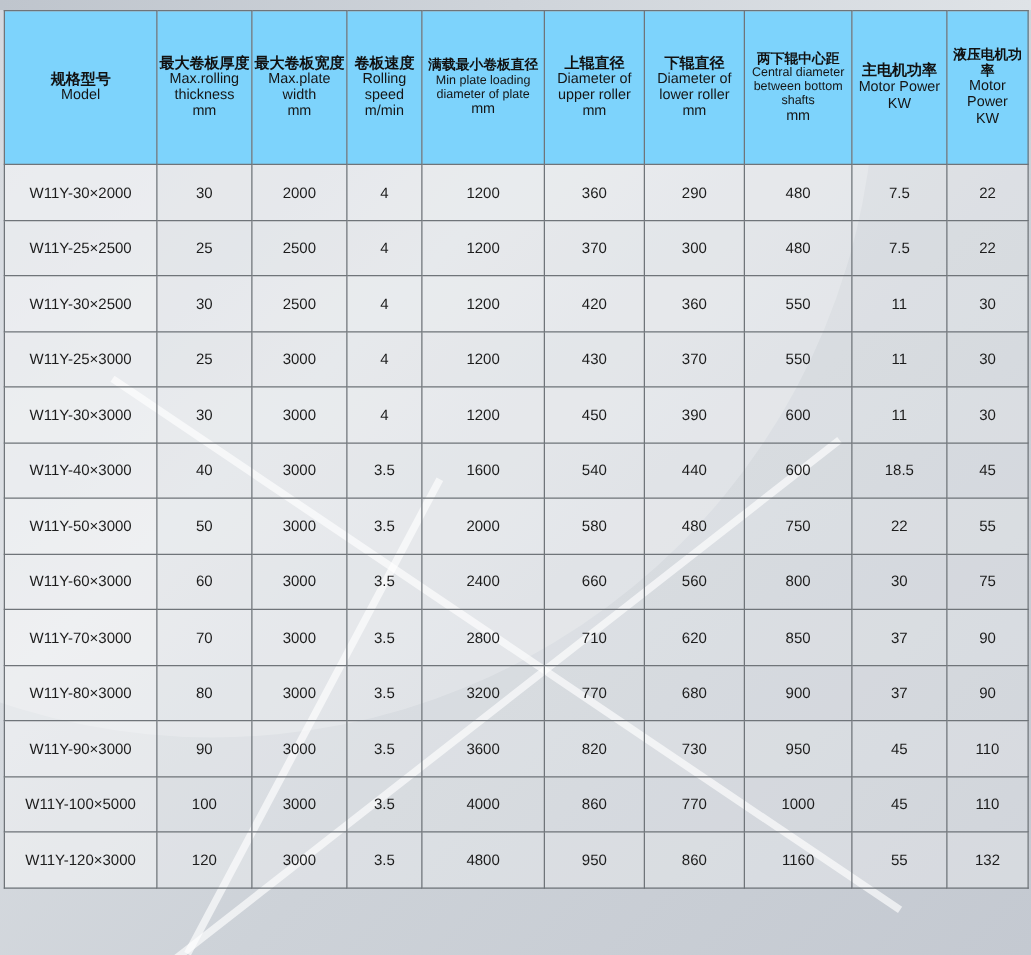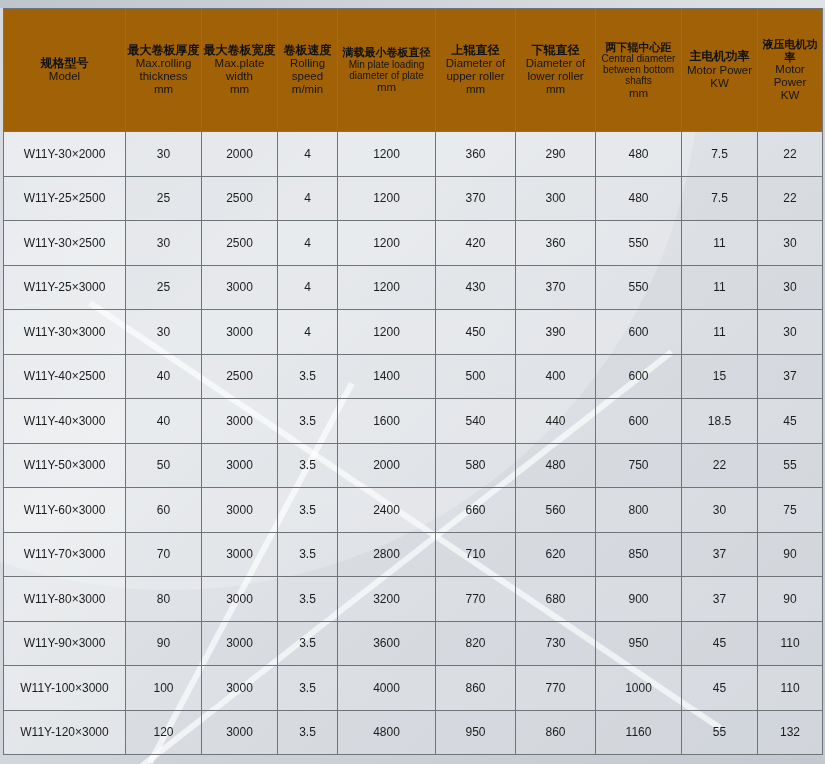--- a/index.html
+++ b/index.html
@@ -59,21 +59,21 @@
     table-layout: fixed;
   }
   table.spec th, table.spec td {
     border: 1px solid #6f7479;
     text-align: center;
     vertical-align: middle;
     color: #1c1c1c;
     background-clip: padding-box;
   }
   table.spec thead th {
-    background: #a16207;
+    background: #7dd3fc;
     height: 118px;
     padding: 2px 1px;
     font-weight: normal;
     line-height: 1.12;
   }
   .hdr-cn {
     display: block;
     font-size: 12px;
     font-weight: bold;
     color: #111;
@@ -250,32 +250,20 @@
           <td>3000</td>
           <td>4</td>
           <td>1200</td>
           <td>450</td>
           <td>390</td>
           <td>600</td>
           <td>11</td>
           <td>30</td>
         </tr>
         <tr>
-          <td class="model">W11Y-40×2500</td>
-          <td>40</td>
-          <td>2500</td>
-          <td>3.5</td>
-          <td>1400</td>
-          <td>500</td>
-          <td>400</td>
-          <td>600</td>
-          <td>15</td>
-          <td>37</td>
-        </tr>
-        <tr>
           <td class="model">W11Y-40×3000</td>
           <td>40</td>
           <td>3000</td>
           <td>3.5</td>
           <td>1600</td>
           <td>540</td>
           <td>440</td>
           <td>600</td>
           <td>18.5</td>
           <td>45</td>
@@ -334,21 +322,21 @@
           <td>3000</td>
           <td>3.5</td>
           <td>3600</td>
           <td>820</td>
           <td>730</td>
           <td>950</td>
           <td>45</td>
           <td>110</td>
         </tr>
         <tr>
-          <td class="model">W11Y-100×3000</td>
+          <td class="model">W11Y-100×5000</td>
           <td>100</td>
           <td>3000</td>
           <td>3.5</td>
           <td>4000</td>
           <td>860</td>
           <td>770</td>
           <td>1000</td>
           <td>45</td>
           <td>110</td>
         </tr>

